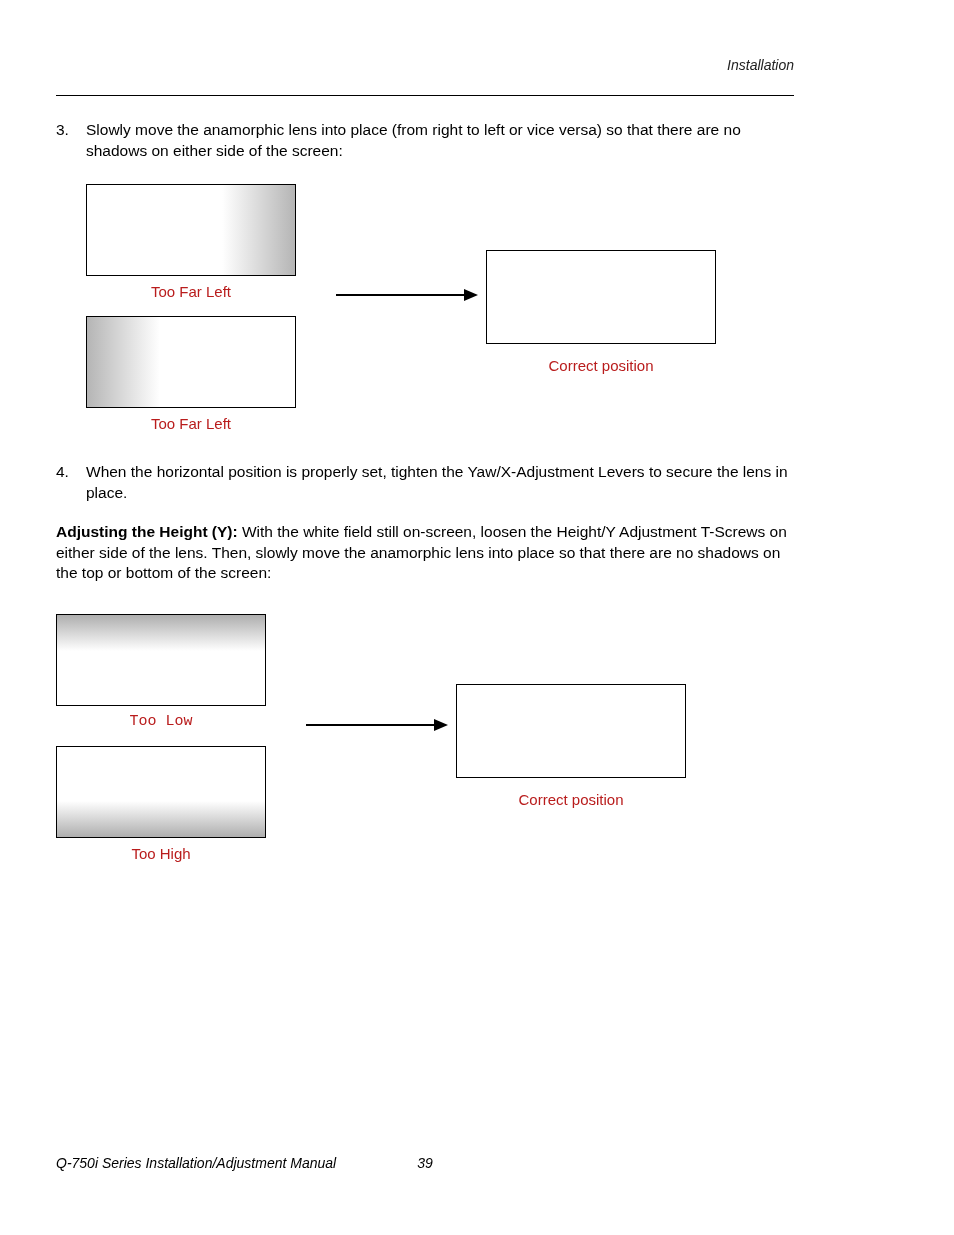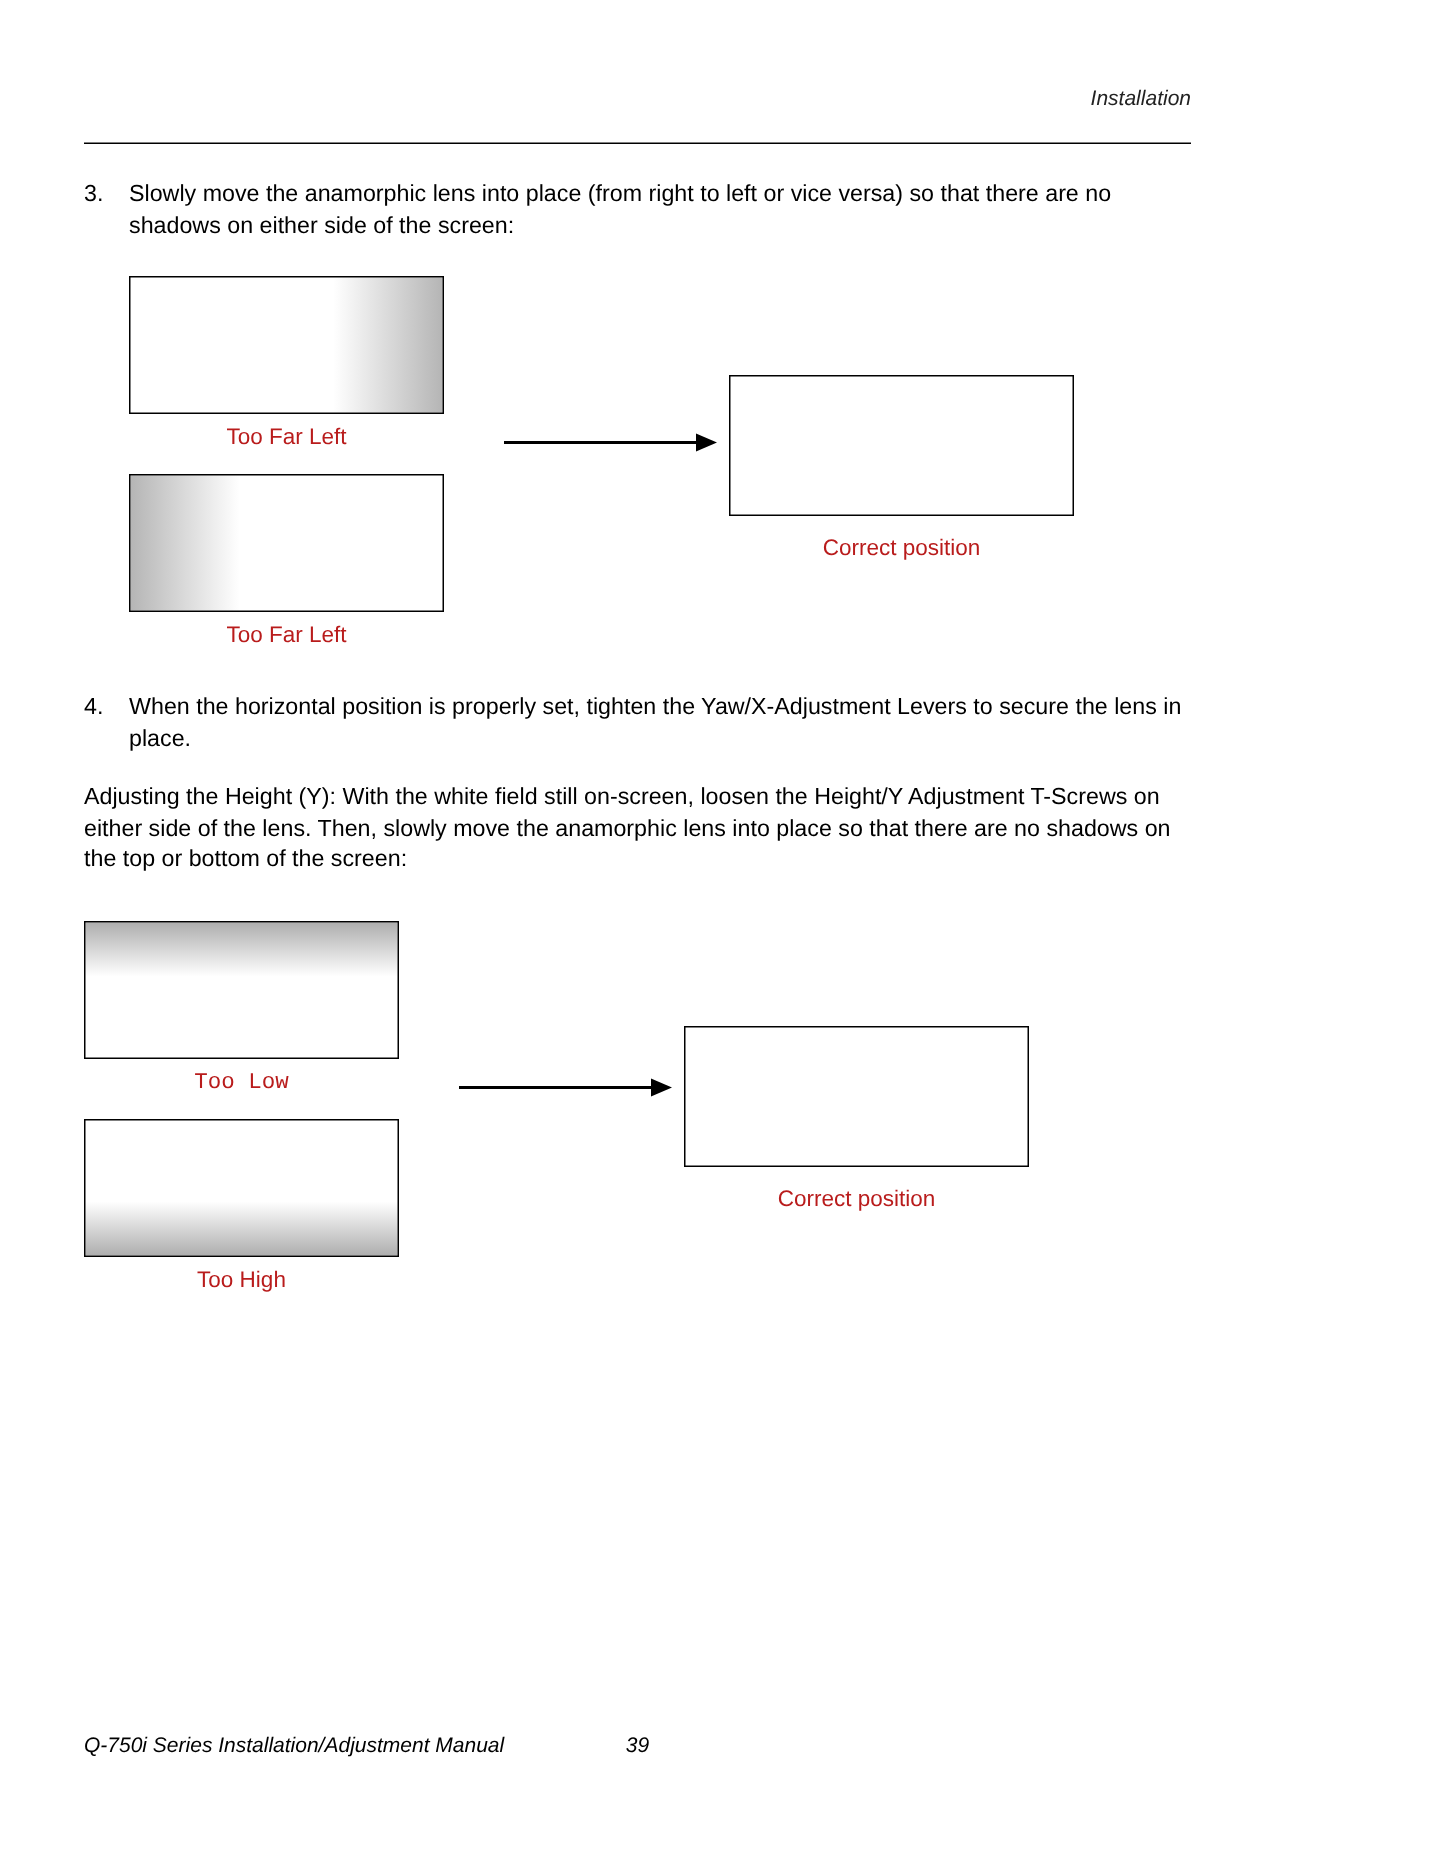--- a/index.html
+++ b/index.html
@@ -91,21 +91,21 @@
     position: absolute;
     width: 0; height: 0;
     border-top: 6px solid transparent;
     border-bottom: 6px solid transparent;
     border-left: 14px solid #000;
   }
   .para {
     margin: 18px 0 10px 0;
     max-width: 790px;
   }
-  .bold { font-weight: normal; }
+  .bold { font-weight: bold; }
   .footer {
     position: absolute;
     bottom: 62px;
     left: 56px;
     right: 56px;
     display: flex;
     font-size: 14px;
   }
   .footer-title { font-style: italic; flex: 1; }
   .footer-page { font-style: italic; position: absolute; left: 50%; transform: translateX(-50%); }

